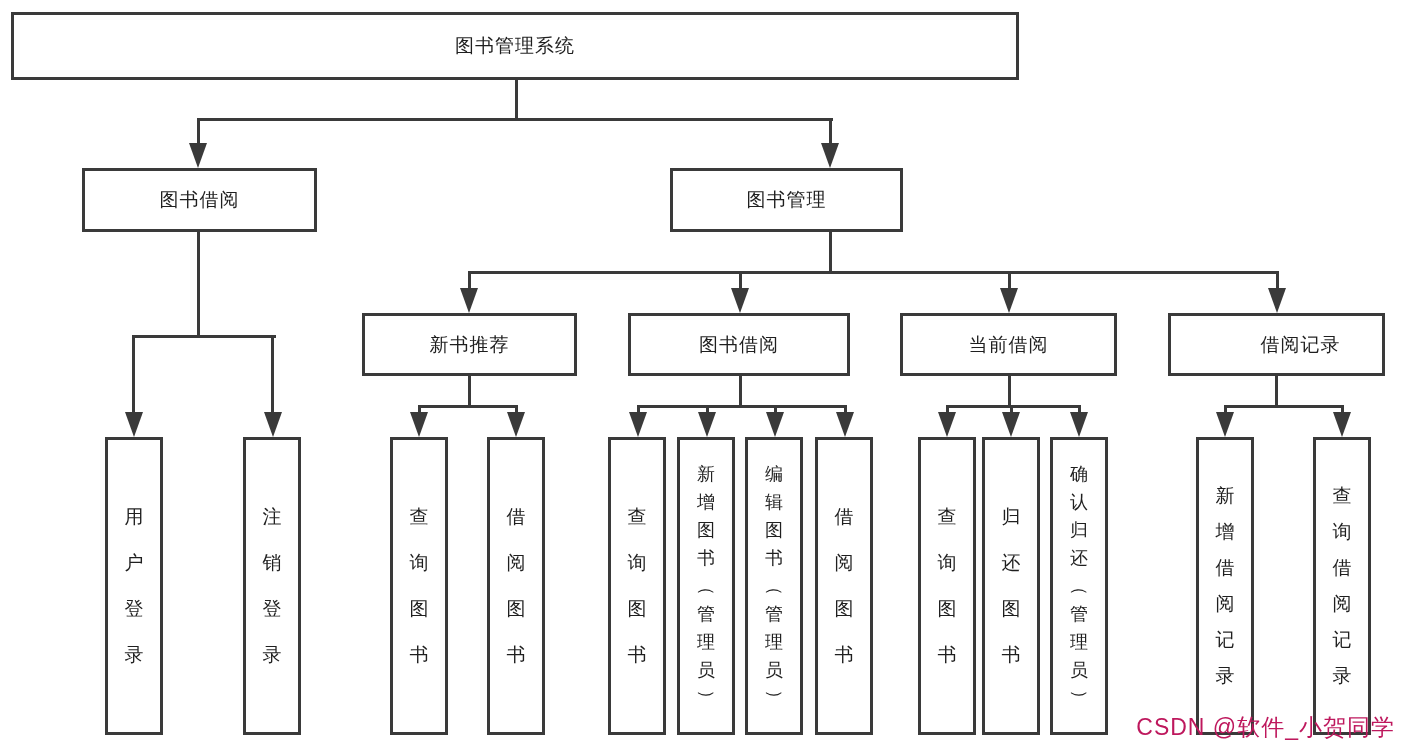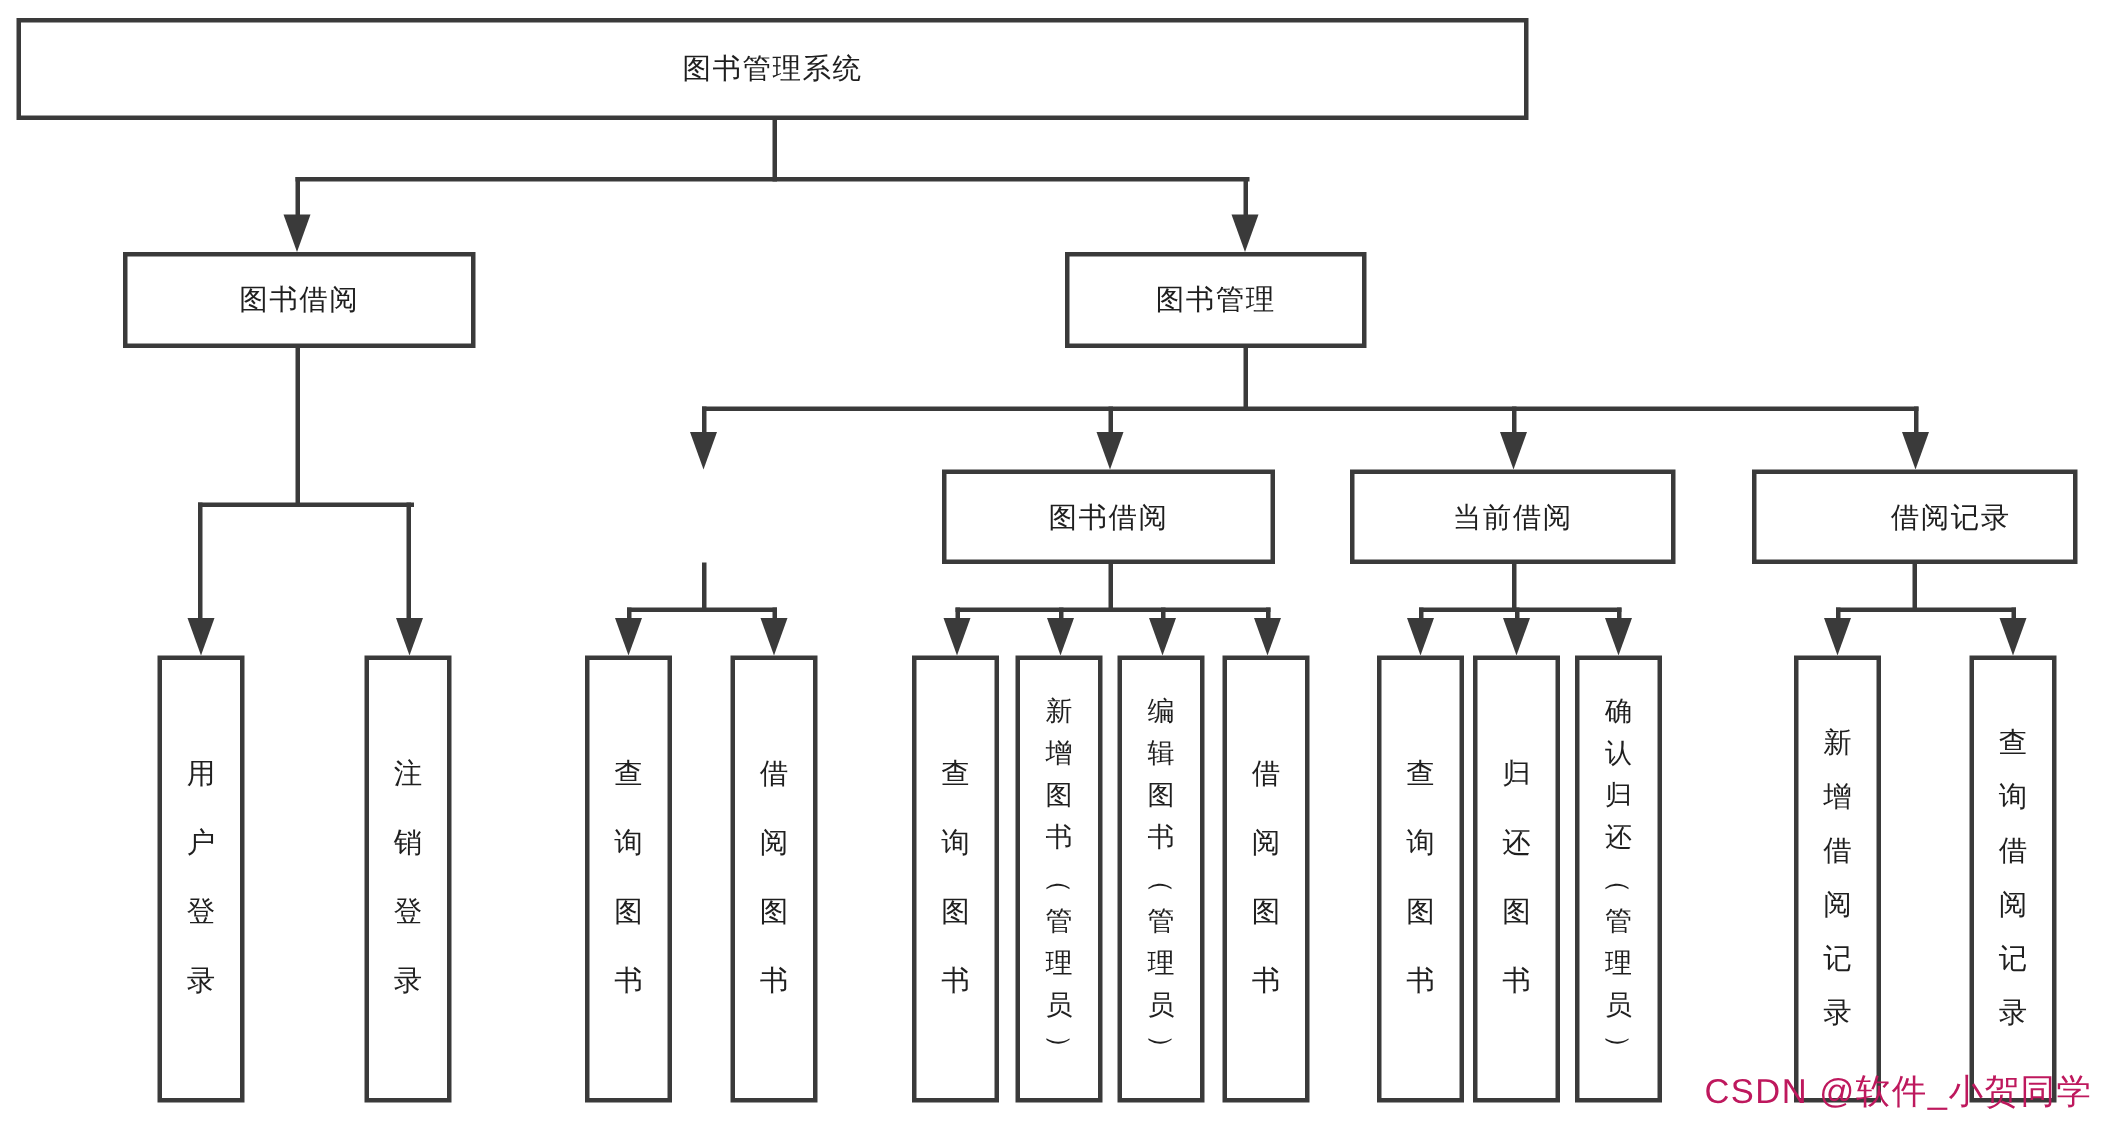--- a/index.html
+++ b/index.html
@@ -49,22 +49,23 @@
   }
 </style>
 </head>
 <body>
 
 <div class="canvas">
 
   <div class="box h" style="left:11px;top:12px;width:1008px;height:68px;">图书管理系统</div>
 
   <div class="box h" style="left:82px;top:168px;width:235px;height:64px;">图书借阅</div>
-  <div class="box h" style="left:710px;top:168px;width:201px;height:64px;">图书管理</div>
-
+  <div class="box h" style="left:670px;top:168px;width:233px;height:64px;">图书管理</div>
+
+  <div class="box h" style="left:362px;top:313px;width:215px;height:63px;">新书推荐</div>
   <div class="box h" style="left:900px;top:313px;width:217px;height:63px;">当前借阅</div>
   <div class="box h" style="left:628px;top:313px;width:222px;height:63px;">图书借阅</div>
   <div class="box h" style="left:1168px;top:313px;width:217px;height:63px;padding-left:48px;">借阅记录</div>
 
   <div class="box v" style="left:105px;top:437px;width:58px;height:298px;">
       <span class="ch s">用</span>
       <span class="ch s">户</span>
       <span class="ch s">登</span>
       <span class="ch s">录</span>
     </div>

